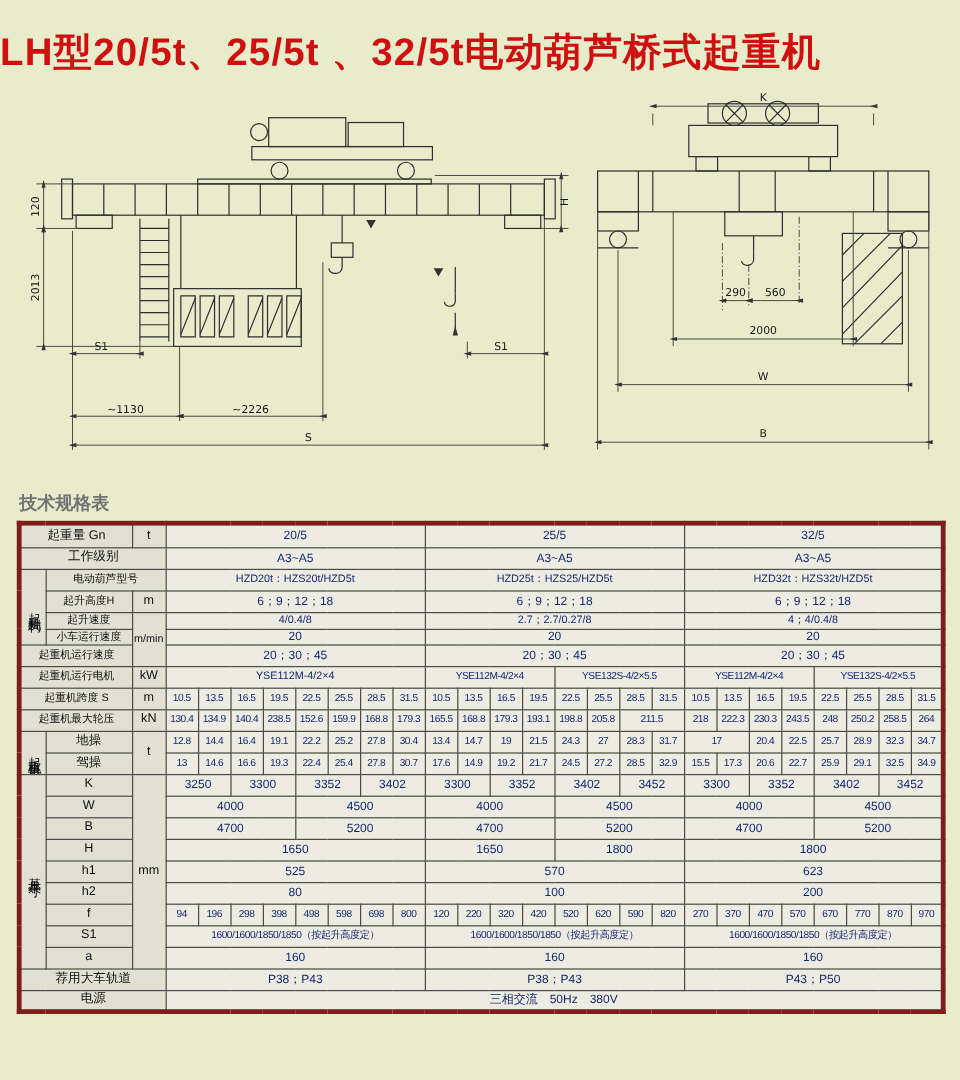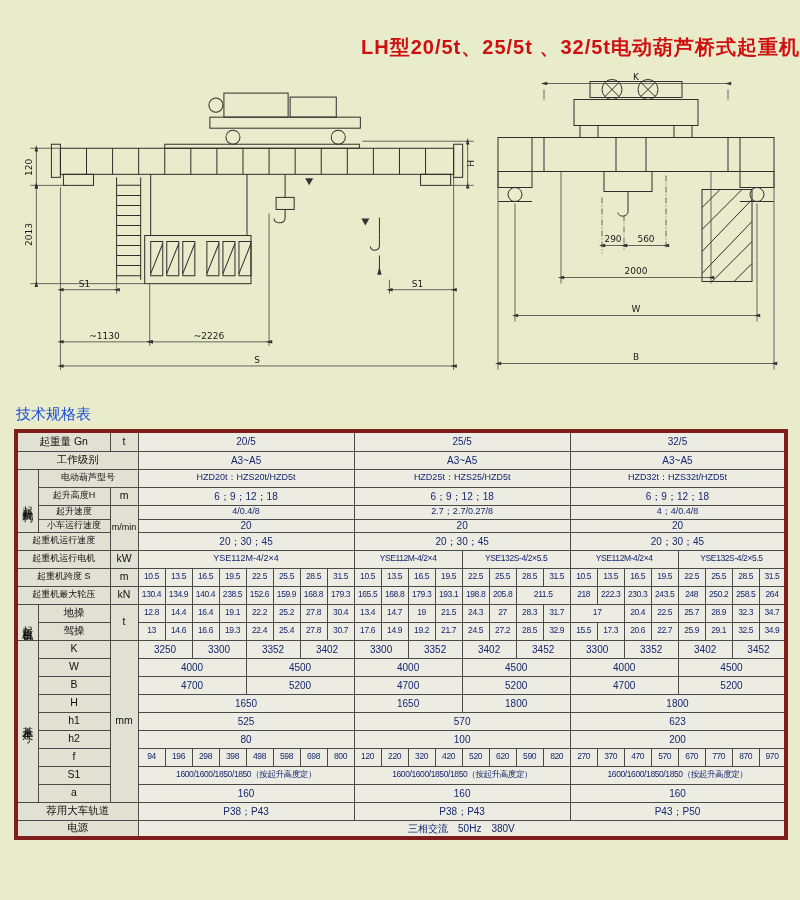--- a/index.html
+++ b/index.html
@@ -3,32 +3,32 @@
 <meta charset="utf-8">
 <style>
   * { margin:0; padding:0; box-sizing:border-box; }
   html,body { width:800px; height:900px; }
   body {
     background:#e9eccb;
     font-family:"Liberation Sans","DejaVu Sans",sans-serif;
     overflow:hidden;
   }
   .title {
-    text-align:right;
-    padding-top:34px;
-    font-size:20px;
+    text-align:left;
+    padding-top:22px;
+    font-size:32px;
     font-weight:bold;
     color:#cf1010;
     letter-spacing:1px;
     white-space:nowrap;
   }
   .drawings { position:relative; height:330px; margin-top:4px; }
   svg { position:absolute; top:2px; }
   svg text { font-size:9px; fill:#1a1a1a; font-family:"DejaVu Sans",sans-serif; }
-  .section-title { font-size:15px; font-weight:normal; color:#1d4ed8; margin:10px 16px 5px 16px; }
+  .section-title { font-size:15px; font-weight:bold; color:#737373; margin:10px 16px 5px 16px; }
   table { border-collapse:collapse; table-layout:fixed; margin-left:14px; width:770px; border:4px solid #7f1d1d; }
   tr { height:18px; }
   td {
     border:1px solid #4a4a4a;
     text-align:center; vertical-align:middle;
     font-size:10px; color:#16276f;
     background:#ecece3;
     padding:0; line-height:1.1;
     overflow:hidden; white-space:nowrap;
   }

